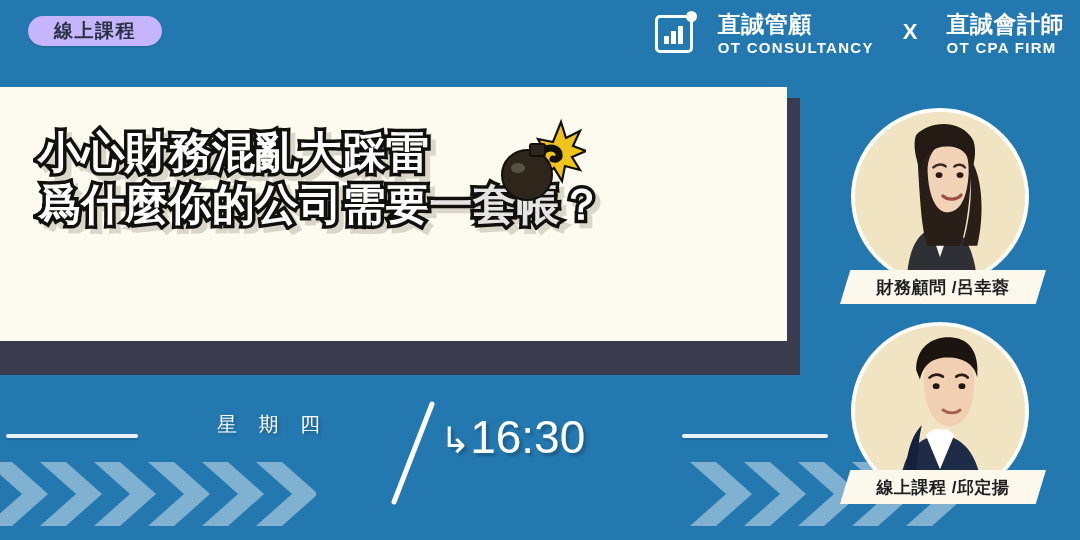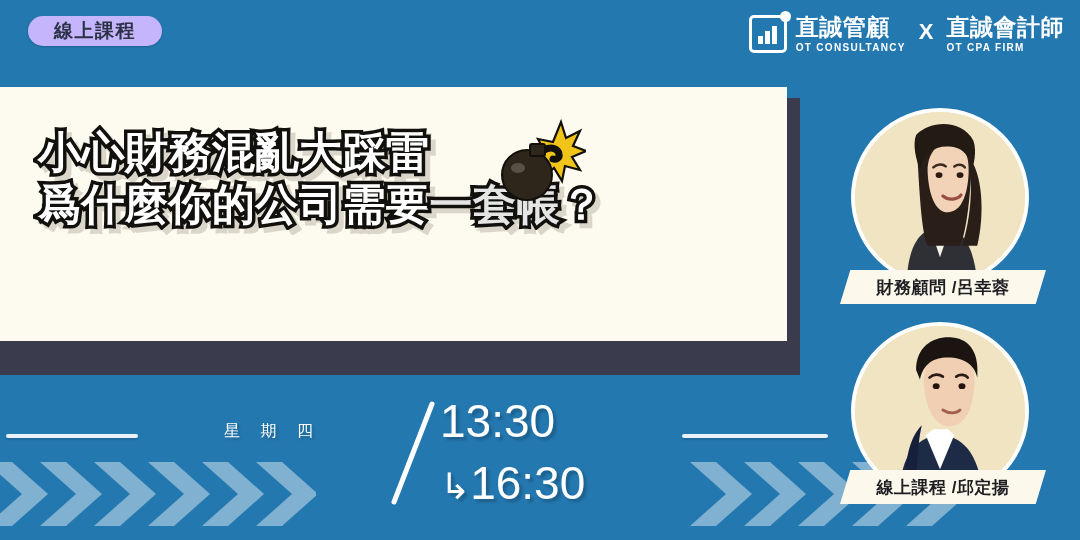--- a/index.html
+++ b/index.html
@@ -51,21 +51,21 @@
   }
 
   
   .brand {
     position: absolute;
     right: 16px;
     top: 10px;
     height: 48px;
     display: flex;
     align-items: center;
-    gap: 9px;
+    gap: 25px;
     color: #ffffff;
   }
   .brand-mark {
     width: 38px; height: 38px;
     border: 3px solid #ffffff;
     border-radius: 5px;
     position: relative;
     box-sizing: border-box;
     flex: none;
   }
@@ -87,21 +87,21 @@
     background: #ffffff;
   }
   .brand-blk { display: flex; flex-direction: column; line-height: 1; }
   .brand-cn {
     font-size: 23px;
     font-weight: 700;
     letter-spacing: .5px;
     white-space: nowrap;
   }
   .brand-en {
-    font-size: 10px;
+    font-size: 15px;
     font-weight: 700;
     letter-spacing: 1.3px;
     margin-top: 4px;
     white-space: nowrap;
   }
   .brand-en.center { text-align: left; }
   .brand-x {
     font-size: 22px;
     font-weight: 700;
     margin: 0 4px;
@@ -175,22 +175,22 @@
     color: #ffffff;
   }
   .date-main {
     font-size: 53px;
     font-weight: 700;
     line-height: 1;
     letter-spacing: 0px;
     text-shadow: 3px 3px 3px rgba(0,0,0,.22);
   }
   .date-sub {
-    margin-top: 28px;
-    font-size: 16px;
+    margin-top: 18px;
+    font-size: 20px;
     font-weight: 400;
     letter-spacing: 8px;
     text-indent: 8px;
     text-shadow: 2px 2px 3px rgba(0,0,0,.22);
   }
 
   .slash {
     position: absolute;
     left: 388px;
     top: 398px;
@@ -326,21 +326,20 @@
 
   <div class="datebox">
     <div class="date-sub">星 期 四</div>
   </div>
 
   <svg class="slash" viewBox="0 0 50 110">
     <line x1="44" y1="6" x2="6" y2="104" stroke="#ffffff" stroke-width="5" stroke-linecap="round"></line>
   </svg>
 
   <div class="timebox">
-    <div class="time-a">13:30</div>
     <div class="time-b"><span class="arrow-glyph">↳</span><span>16:30</span></div>
   </div>
 
   <div class="speaker sp1">
     <div class="sp-photo">
       <svg class="portrait" viewBox="0 0 178 178">
         <rect width="178" height="178" fill="#f0e4c3"></rect>
         <path d="M54 178 C56 136 70 122 89 120 C110 120 124 136 128 178 Z" fill="#2f2f36"></path>
         <path d="M78 120 L89 152 L100 120 L94 114 L84 114 Z" fill="#f7f2ea"></path>
         <path d="M66 58 C64 30 80 16 92 16 C110 16 124 30 122 60 C120 96 116 128 110 140 L76 140 C70 126 68 92 66 58 Z" fill="#2a1e18"></path>

